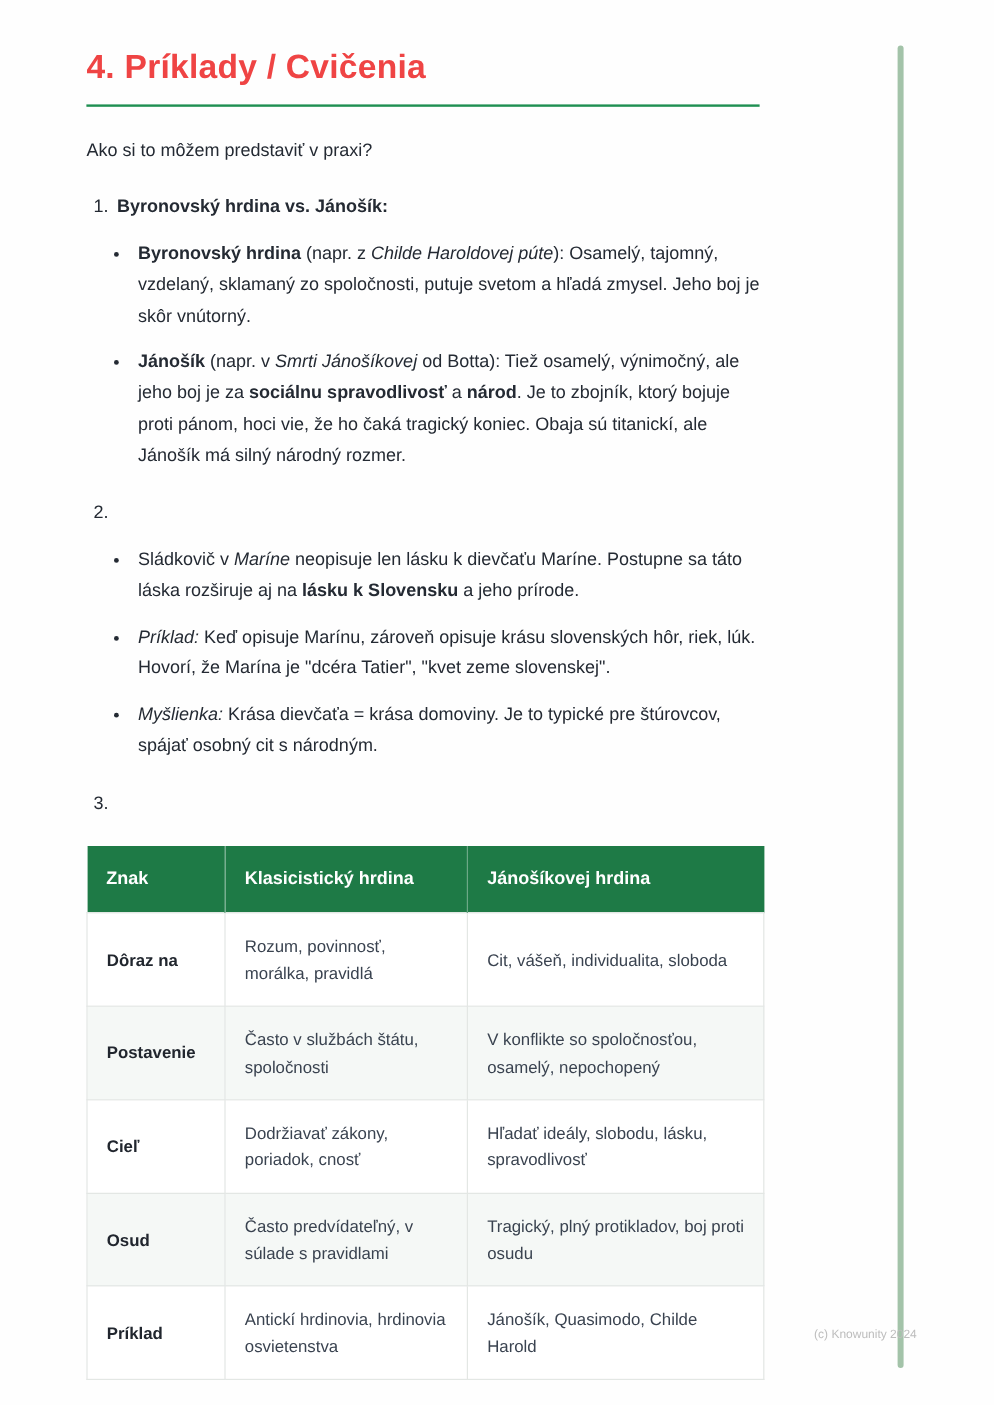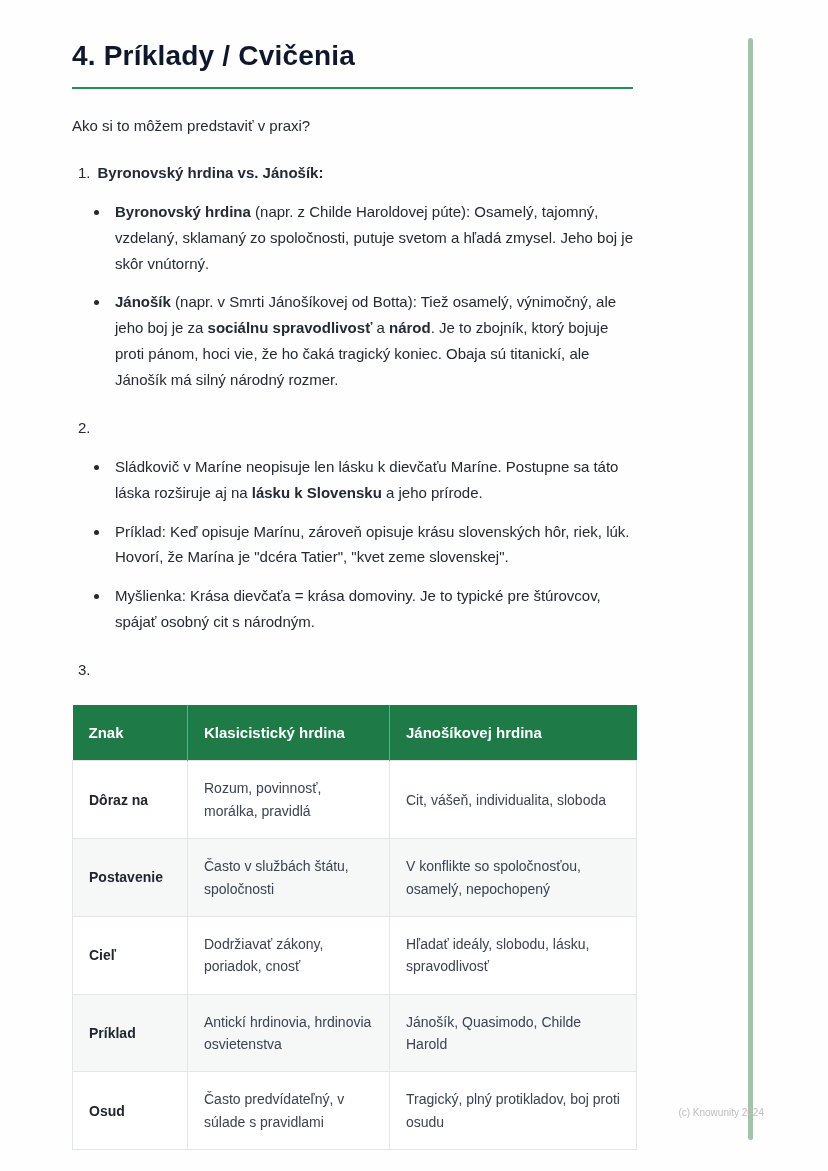--- a/index.html
+++ b/index.html
@@ -8,21 +8,21 @@
     width:828px; height:1171px;
     font-family:"Liberation Sans", sans-serif;
     color:#242a33;
     position:relative;
     overflow:hidden;
   }
   .page { position:relative; width:828px; height:1171px; background:#fefefe; }
   .content { position:absolute; left:72px; top:40px; width:561px; }
 
   .heading {
-    color:#0f172a;
+    color:#ef4444;
     font-size:28px;
     font-weight:700;
     letter-spacing:0.2px;
     padding-bottom:15px;
     border-bottom:2px solid #1f8f52;
   }
   .intro { margin-top:26px; font-size:15px; line-height:1.5; }
 
   .main-list { list-style:none; margin-top:24px; }
   .main-list > li { margin-bottom:24px; }
@@ -30,21 +30,21 @@
   .num { flex:none; }
 
   .bullets { list-style:disc; margin:15px 0 0 38px; }
   .bullets li {
     font-size:15px;
     line-height:1.72;
     margin-bottom:13px;
     padding-left:5px;
   }
   .b { font-weight:700; }
-  .i { }
+  .i { font-style:italic; }
 
   .cmp-table {
     width:564px;
     margin-top:16px;
     border-collapse:collapse;
     table-layout:fixed;
     font-size:14px;
     border-radius:13px;
   }
   .col-znak  { width:115px; }
@@ -150,28 +150,28 @@
             <th class="rowlabel">Postavenie</th>
             <td>Často v službách štátu, spoločnosti</td>
             <td>V konflikte so spoločnosťou, osamelý, nepochopený</td>
           </tr>
           <tr>
             <th class="rowlabel">Cieľ</th>
             <td>Dodržiavať zákony, poriadok, cnosť</td>
             <td>Hľadať ideály, slobodu, lásku, spravodlivosť</td>
           </tr>
           <tr>
+            <th class="rowlabel">Osud</th>
+            <td>Často predvídateľný, v súlade s pravidlami</td>
+            <td>Tragický, plný protikladov, boj proti osudu</td>
+          </tr>
+          <tr>
             <th class="rowlabel">Príklad</th>
             <td>Antickí hrdinovia, hrdinovia osvietenstva</td>
             <td>Jánošík, Quasimodo, Childe Harold</td>
-          </tr>
-          <tr>
-            <th class="rowlabel">Osud</th>
-            <td>Často predvídateľný, v súlade s pravidlami</td>
-            <td>Tragický, plný protikladov, boj proti osudu</td>
           </tr>
         </tbody>
     </table>
   </main>
 
   <div class="edge-bar"></div>
   <div class="watermark">(c) Knowunity 2024</div>
 </div>
 
 </body></html>

